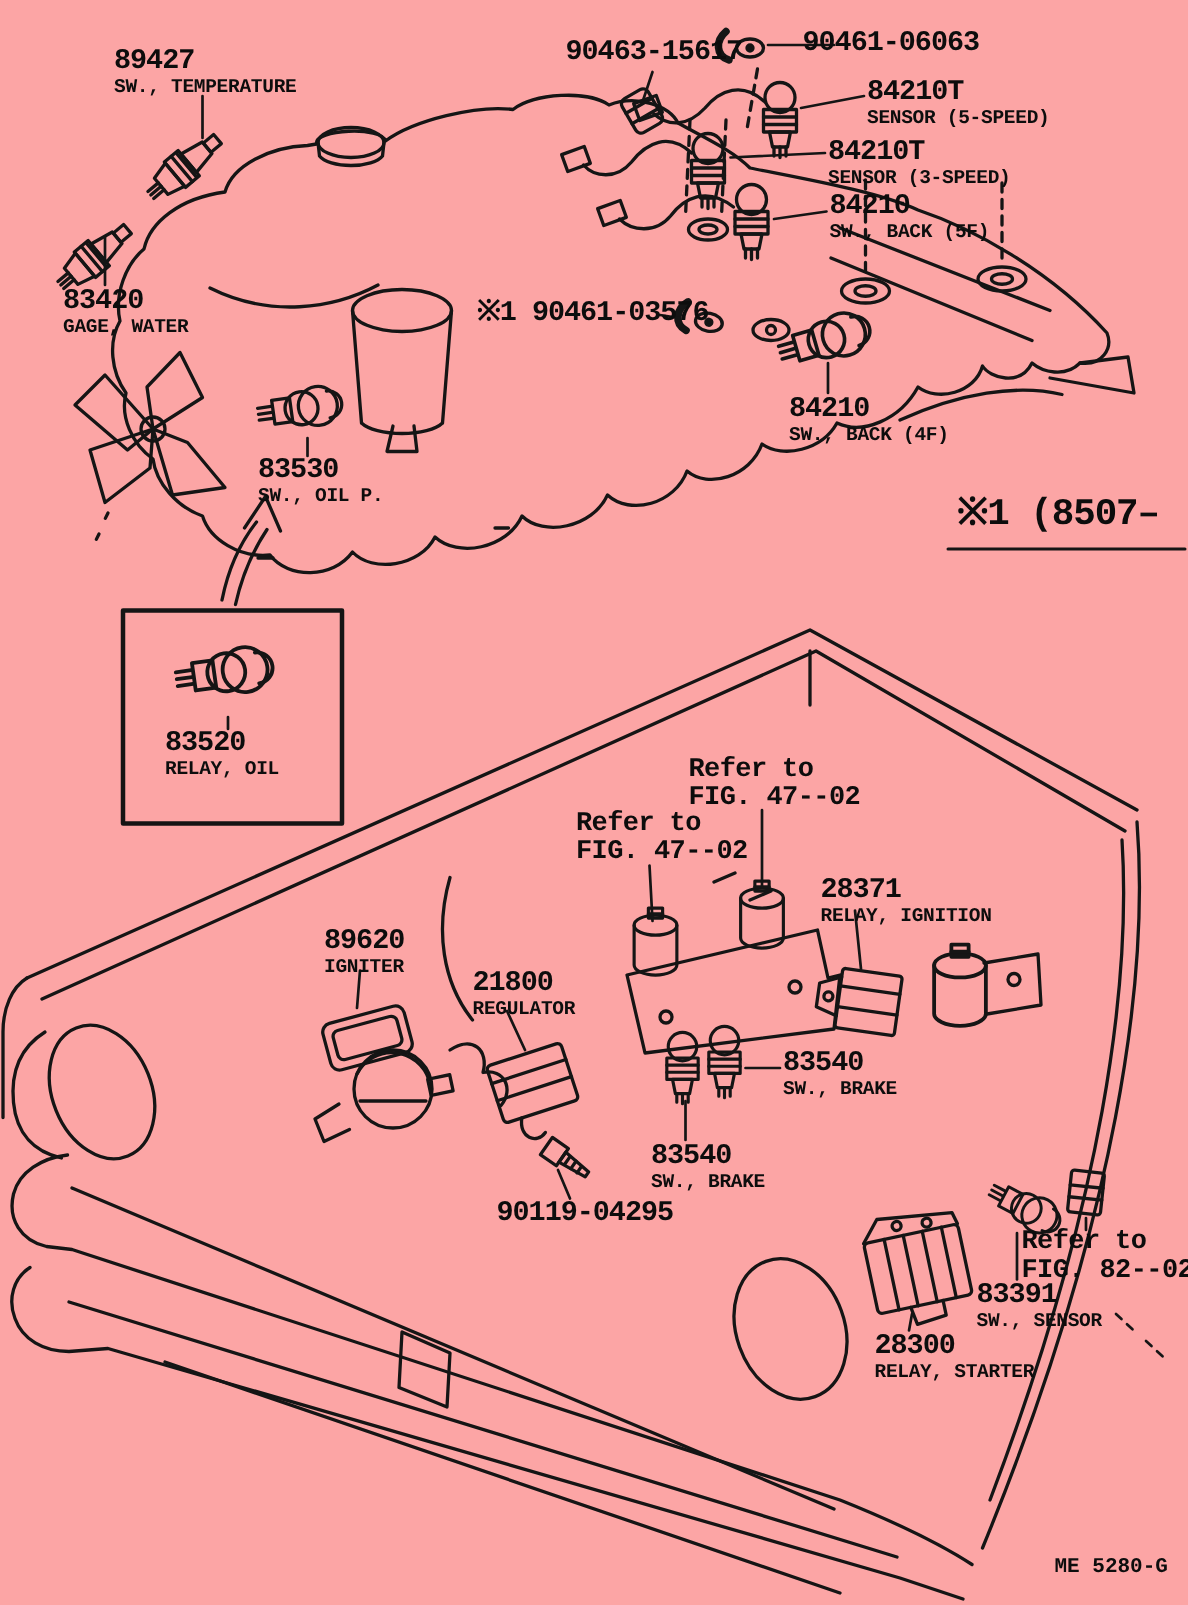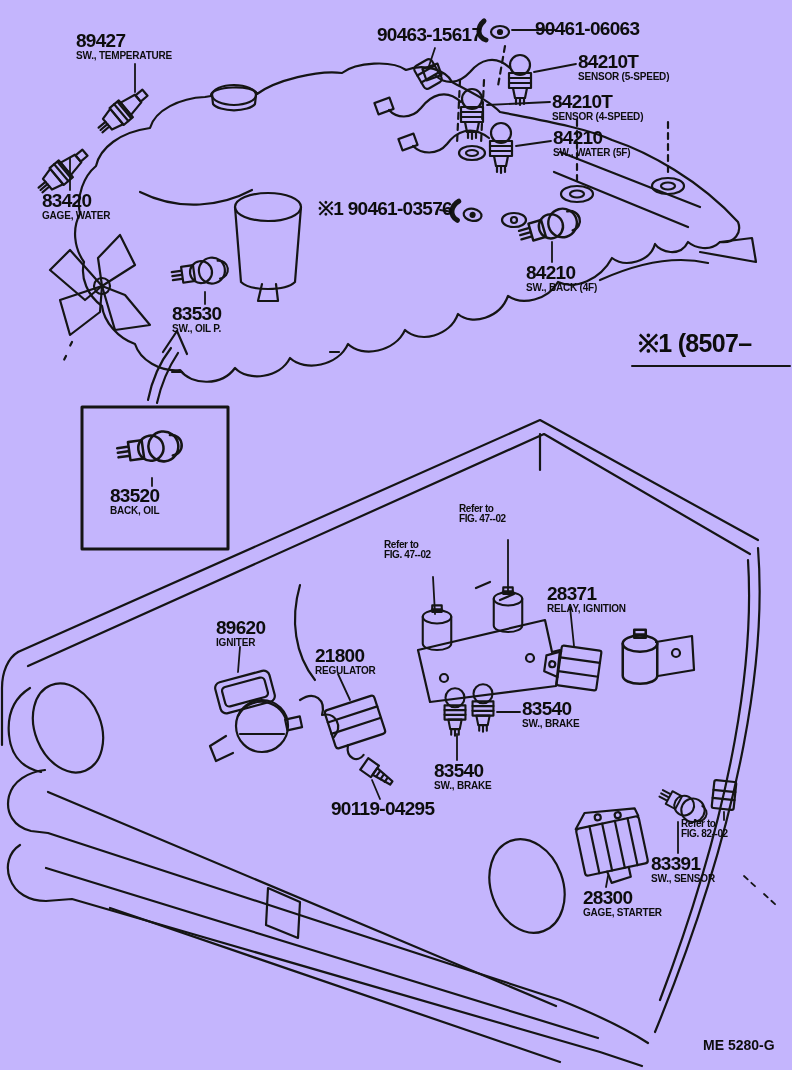--- a/index.html
+++ b/index.html
@@ -1,23 +1,23 @@
 <!DOCTYPE html>
 <html><head>
 <meta charset="utf-8">
 <style>
   html,body{margin:0;padding:0;background:#fff;}
-  #stage{position:relative;width:792px;height:1070px;background:#c4b5fd;overflow:hidden;
-         font-family:Liberation Sans, sans-serif;color:#0d0d0d;}
+  #stage{position:relative;width:792px;height:1070px;background:#fca5a5;overflow:hidden;
+         font-family:Liberation Mono, monospace;color:#0d0d0d;}
   #art{position:absolute;left:0;top:0;}
   .lbl{position:absolute;white-space:nowrap;line-height:1.04;z-index:5;}
   .num{font-size:19px;font-weight:800;letter-spacing:-0.7px;}
-  .desc{font-size:10px;font-weight:700;letter-spacing:-0.2px;}
+  .desc{font-size:13px;font-weight:700;letter-spacing:-0.2px;}
   .desc:empty{display:none;}
-  .ref .num,.ref .desc{font-size:10px;font-weight:800;letter-spacing:-0.4px;}
+  .ref .num,.ref .desc{font-size:18px;font-weight:800;letter-spacing:-0.4px;}
   .note .num{font-size:25px;font-weight:800;}
   .code .num{font-size:14px;font-weight:800;letter-spacing:0;}
 </style>
 </head>
 <body>
 
 <div id="stage">
 
   <svg id="art" width="792" height="1070" viewBox="0 0 792 1070">
     <g stroke="#151515" stroke-width="2.2" fill="none" stroke-linecap="round" stroke-linejoin="round">
@@ -264,41 +264,41 @@
   <div class="lbl" style="left:42px;top:191px">
     <div class="num">83420</div>
     <div class="desc">GAGE, WATER</div>
   </div>
   <div class="lbl" style="left:172px;top:304px">
     <div class="num">83530</div>
     <div class="desc">SW., OIL P.</div>
   </div>
   <div class="lbl" style="left:110px;top:486px">
     <div class="num">83520</div>
-    <div class="desc">BACK, OIL</div>
+    <div class="desc">RELAY, OIL</div>
   </div>
   <div class="lbl" style="left:377px;top:25px">
     <div class="num">90463-15617</div>
 
   </div>
   <div class="lbl" style="left:535px;top:19px">
     <div class="num">90461-06063</div>
 
   </div>
   <div class="lbl" style="left:578px;top:52px">
     <div class="num">84210T</div>
     <div class="desc">SENSOR (5-SPEED)</div>
   </div>
   <div class="lbl" style="left:552px;top:92px">
     <div class="num">84210T</div>
-    <div class="desc">SENSOR (4-SPEED)</div>
+    <div class="desc">SENSOR (3-SPEED)</div>
   </div>
   <div class="lbl" style="left:553px;top:128px">
     <div class="num">84210</div>
-    <div class="desc">SW., WATER (5F)</div>
+    <div class="desc">SW., BACK (5F)</div>
   </div>
   <div class="lbl" style="left:318px;top:199px">
     <div class="num">※1 90461-03576</div>
 
   </div>
   <div class="lbl" style="left:526px;top:263px">
     <div class="num">84210</div>
     <div class="desc">SW., BACK (4F)</div>
   </div>
   <div class="lbl note" style="left:638px;top:330px">
@@ -339,19 +339,19 @@
   <div class="lbl ref" style="left:681px;top:819px">
     <div class="num">Refer to</div>
     <div class="desc">FIG. 82--02</div>
   </div>
   <div class="lbl" style="left:651px;top:854px">
     <div class="num">83391</div>
     <div class="desc">SW., SENSOR</div>
   </div>
   <div class="lbl" style="left:583px;top:888px">
     <div class="num">28300</div>
-    <div class="desc">GAGE, STARTER</div>
+    <div class="desc">RELAY, STARTER</div>
   </div>
   <div class="lbl code" style="left:703px;top:1038px">
     <div class="num">ME 5280-G</div>
   </div>
 
 </div>
 
 </body></html>

